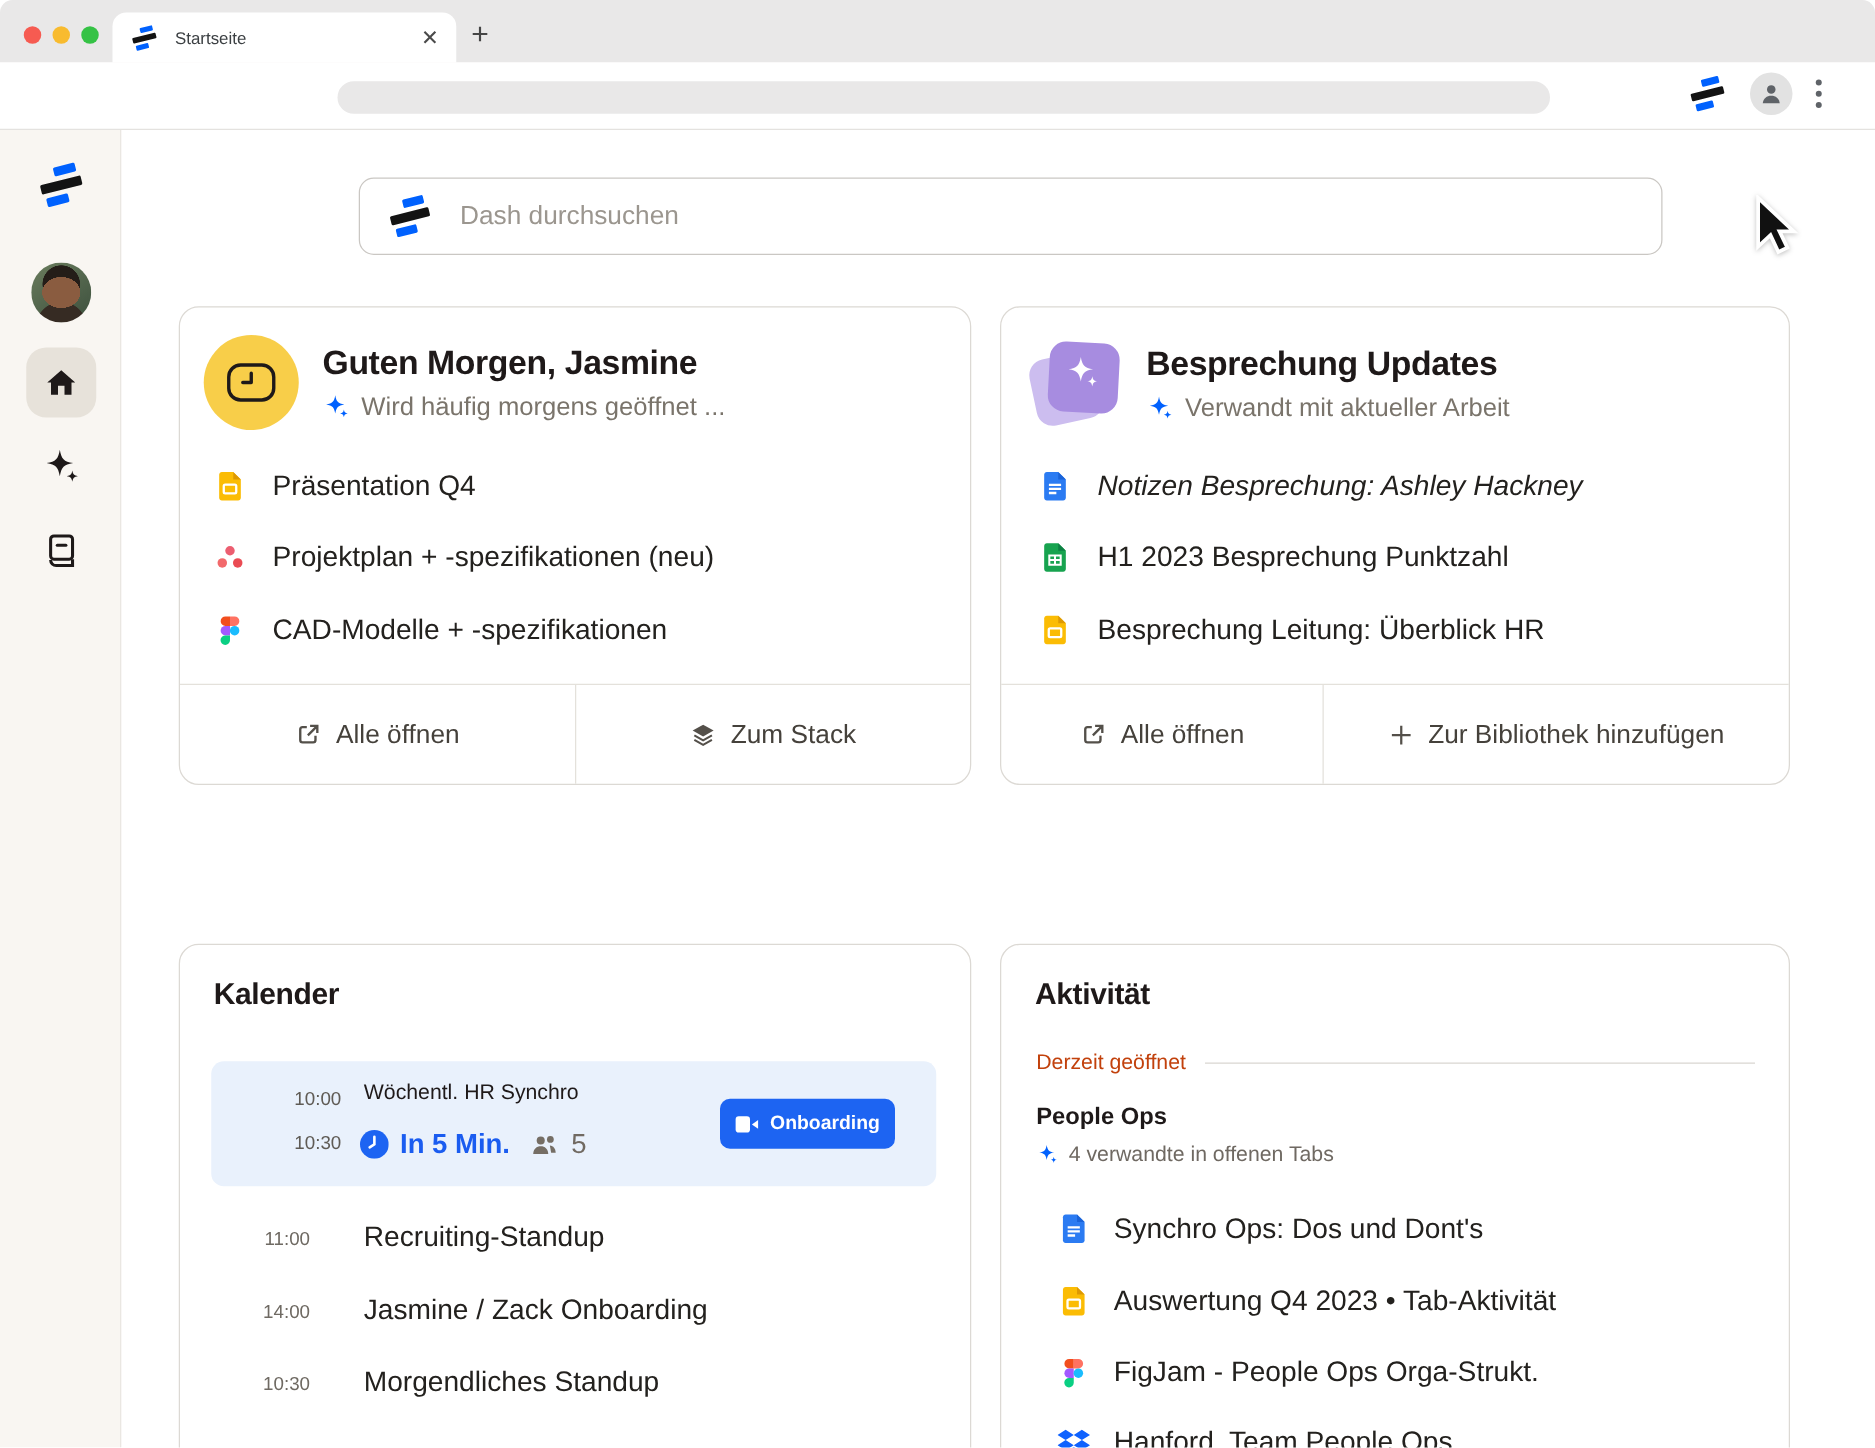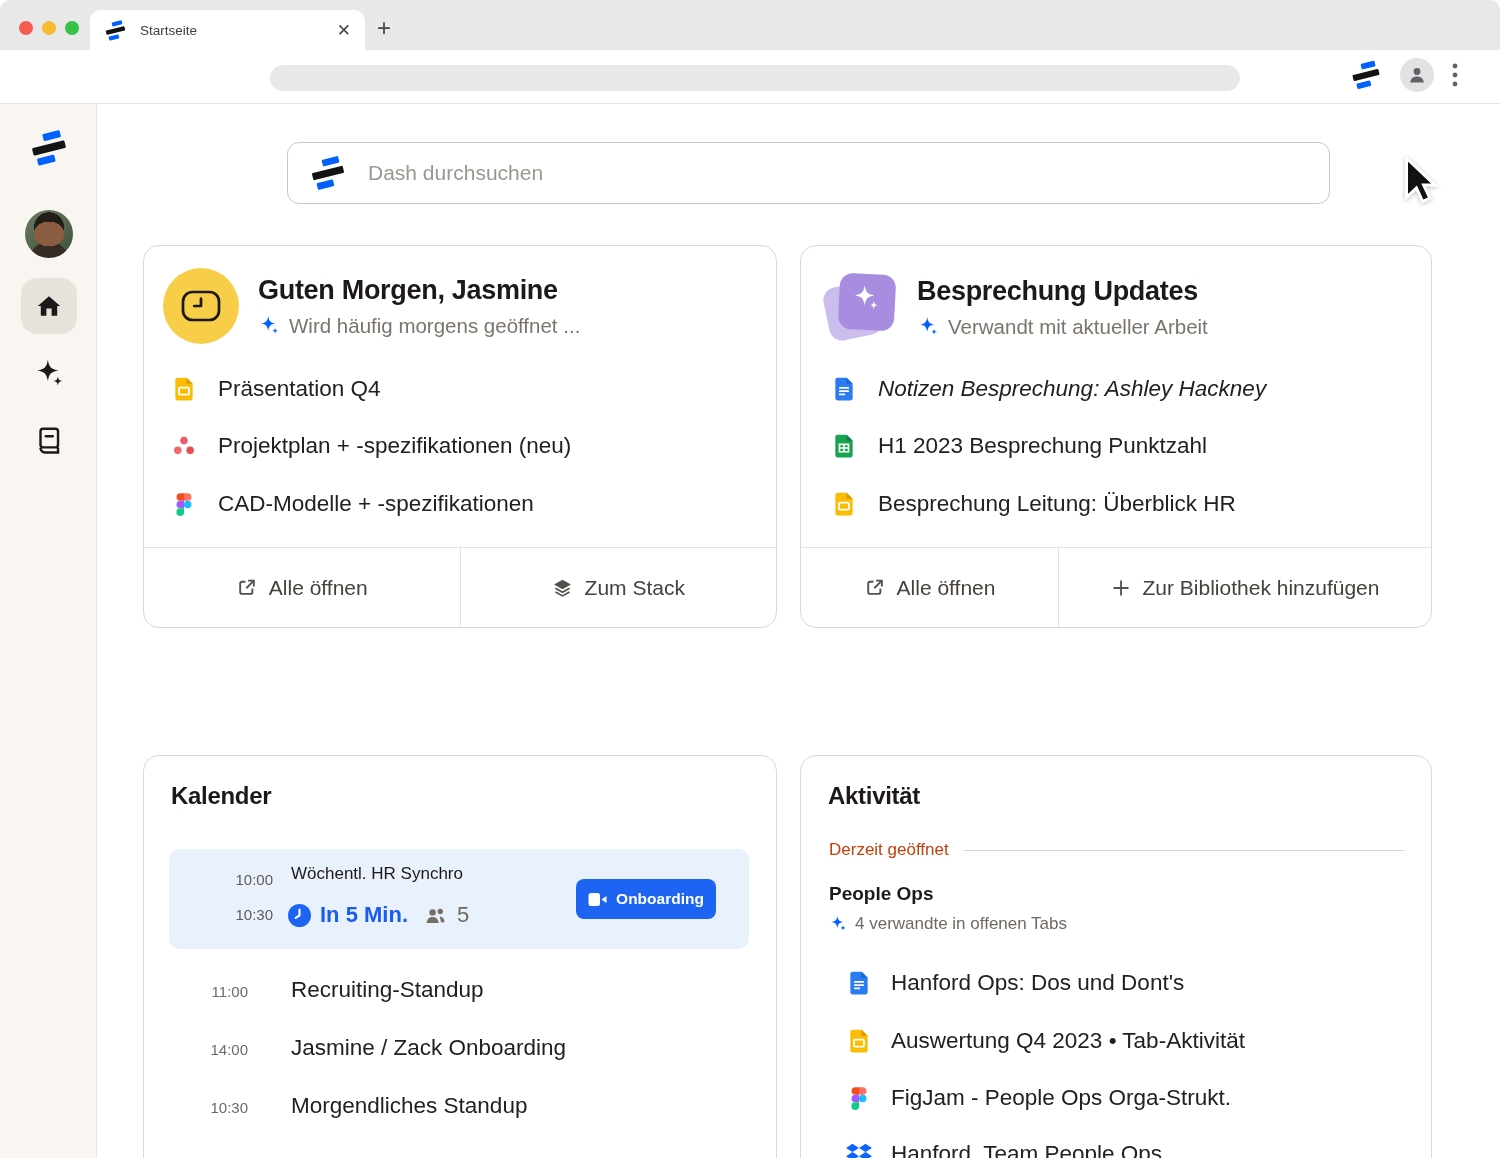--- a/index.html
+++ b/index.html
@@ -392,21 +392,21 @@
     </div>
 
     <div class="row act-row" style="top:207px">
       <span class="ic">
         <svg viewBox="0 0 24 24" width="26" height="26">
             <use href="#gdoc-shape" fill="#2b7bf2"></use>
             <path d="M14.4 1.5l5.6 5.6h-5.6z" fill="#1a63d8"></path>
             <path d="M7.5 11h9M7.5 14h9M7.5 17h5.5" stroke="#fff" stroke-width="1.7"></path>
           </svg>
       </span>
-      <span>Hanford Ops: Dos und Dont's</span>
+      <span>Synchro Ops: Dos und Dont's</span>
     </div>
     <div class="row act-row" style="top:265px">
       <span class="ic">
         <svg viewBox="0 0 24 24" width="26" height="26">
             <use href="#gdoc-shape" fill="#fbbc04"></use>
             <path d="M14.4 1.5l5.6 5.6h-5.6z" fill="#dd9903"></path>
             <rect x="7.4" y="10.8" width="9.2" height="6.4" rx="1" fill="none" stroke="#fff" stroke-width="1.7"></rect>
           </svg>
       </span>
       <span>Auswertung Q4 2023 • Tab-Aktivität</span>

